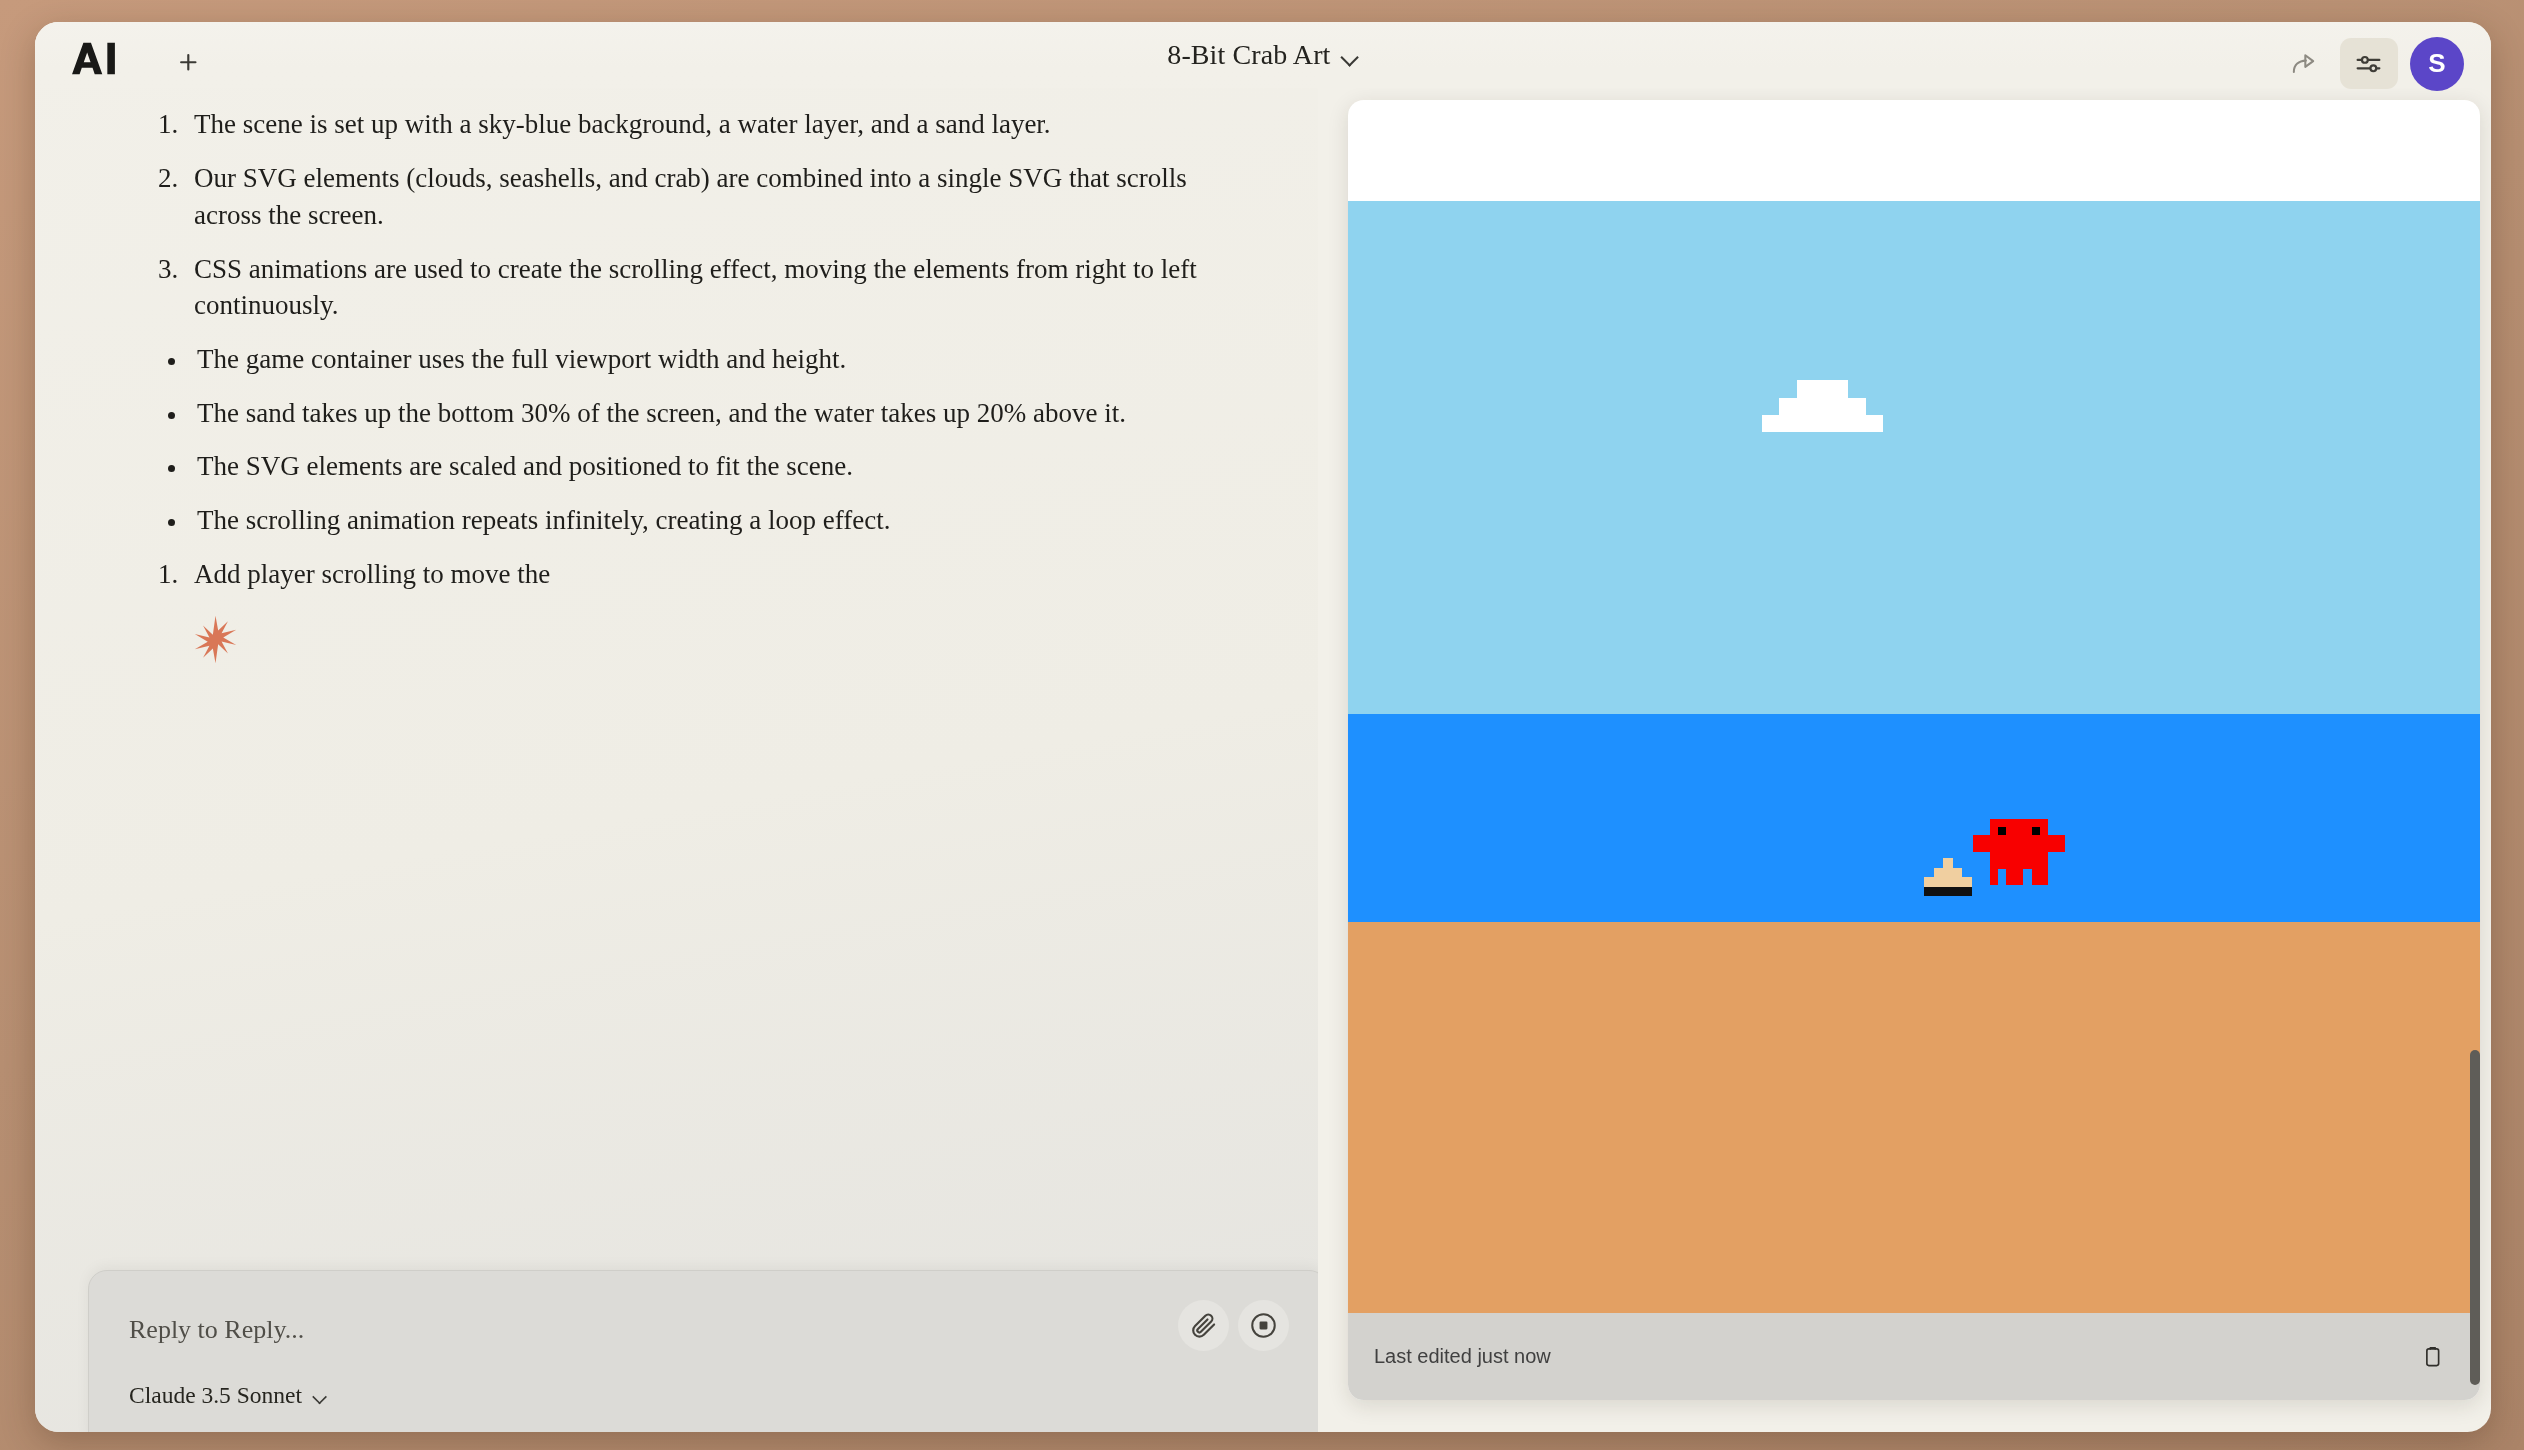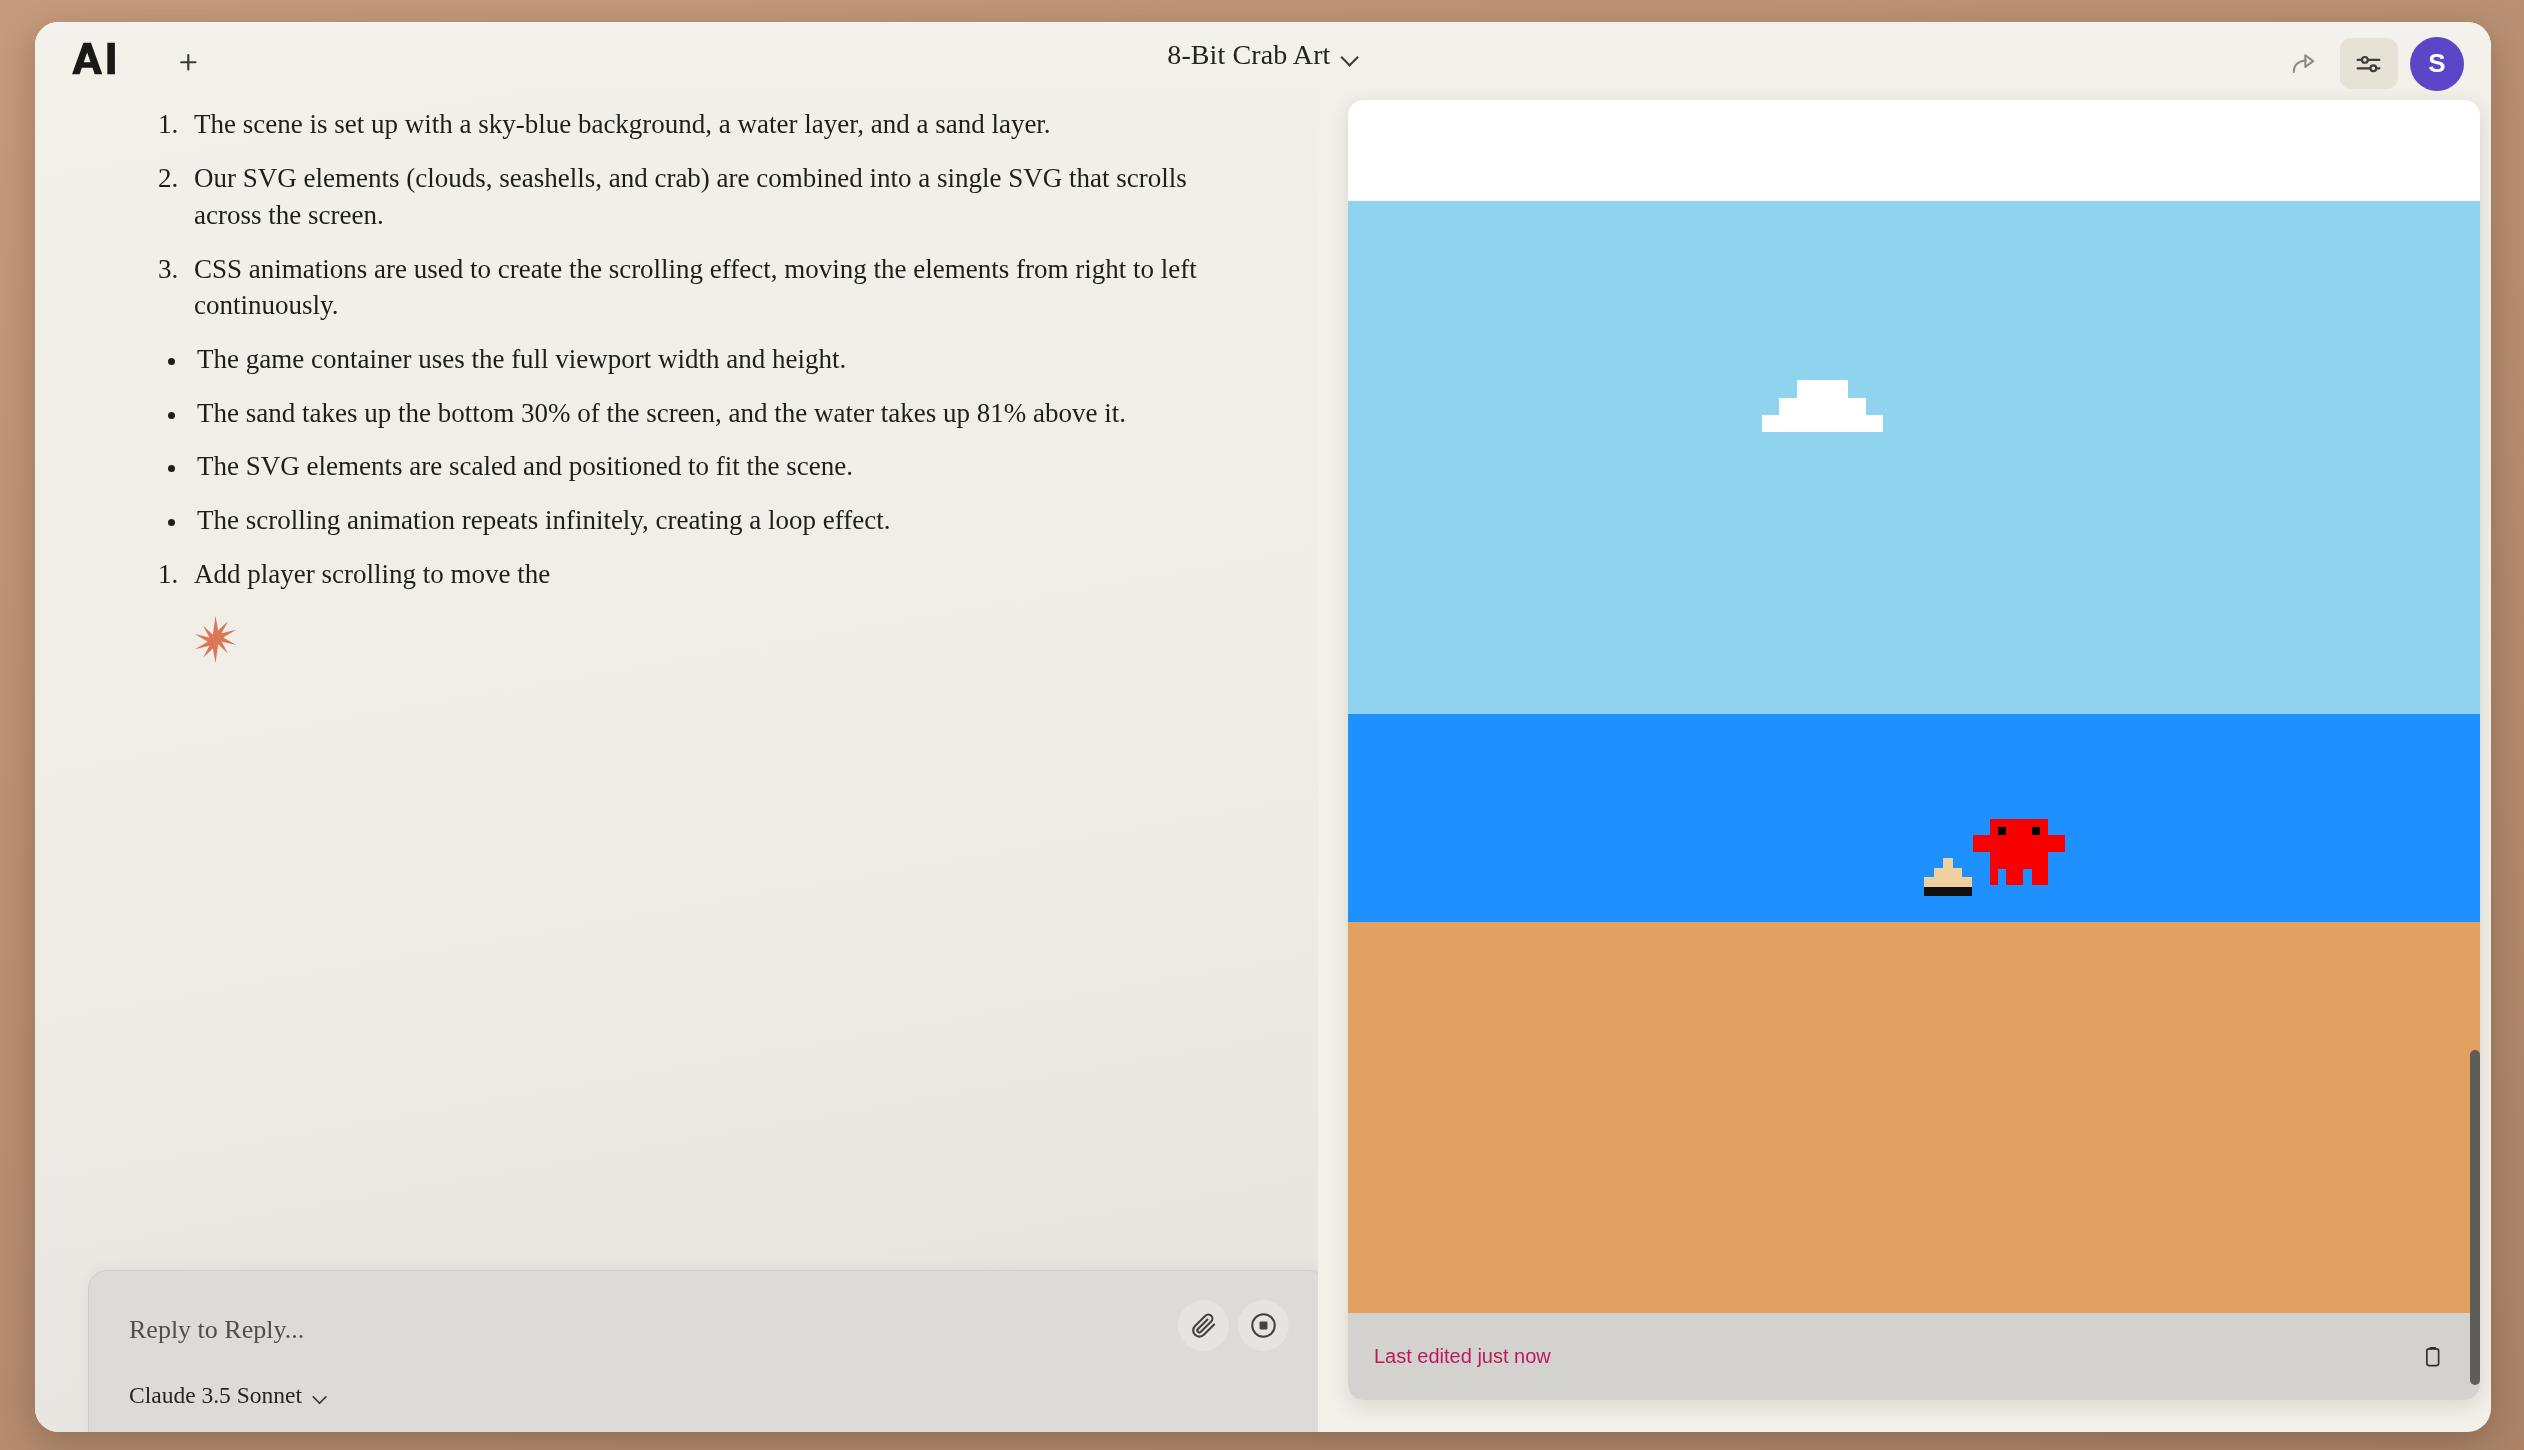--- a/index.html
+++ b/index.html
@@ -296,21 +296,21 @@
     position: absolute;
     left: 0; bottom: 0;
     width: 1132px; height: 87px;
     background: #d3d2ce;
     display: flex; align-items: center;
     padding: 0 26px;
   }
   #last-edited {
     font-family: "Liberation Sans", sans-serif;
     font-size: 20px;
-    color: #be185d;
+    color: #404040;
     flex: 1;
   }
   #copy-btn {
     display: flex; align-items: center; gap: 10px;
     font-family: "Liberation Sans", sans-serif;
     font-size: 21px;
     color: #2f2e2a;
     padding: 6.7px 10px;
     border-radius: 6.7px;
   }
@@ -344,21 +344,21 @@
 
           <ol class="num-list">
             <li>The scene is set up with a sky-blue background, a water layer, and a sand layer.</li>
             <li>Our SVG elements (clouds, seashells, and crab) are combined into a single SVG that scrolls across the screen.</li>
             <li>CSS animations are used to create the scrolling effect, moving the elements from right to left continuously.</li>
           </ol>
 
 
           <ul class="bul-list">
             <li>The game container uses the full viewport width and height.</li>
-            <li>The sand takes up the bottom 30% of the screen, and the water takes up 81% above it.</li>
+            <li>The sand takes up the bottom 30% of the screen, and the water takes up 20% above it.</li>
             <li>The SVG elements are scaled and positioned to fit the scene.</li>
             <li>The scrolling animation repeats infinitely, creating a loop effect.</li>
           </ul>
 
 
           <ol class="num-list">
             <li>Add player scrolling to move the</li>
           </ol>
 
           <div id="sparkle" style="color: rgb(217, 119, 87);">

